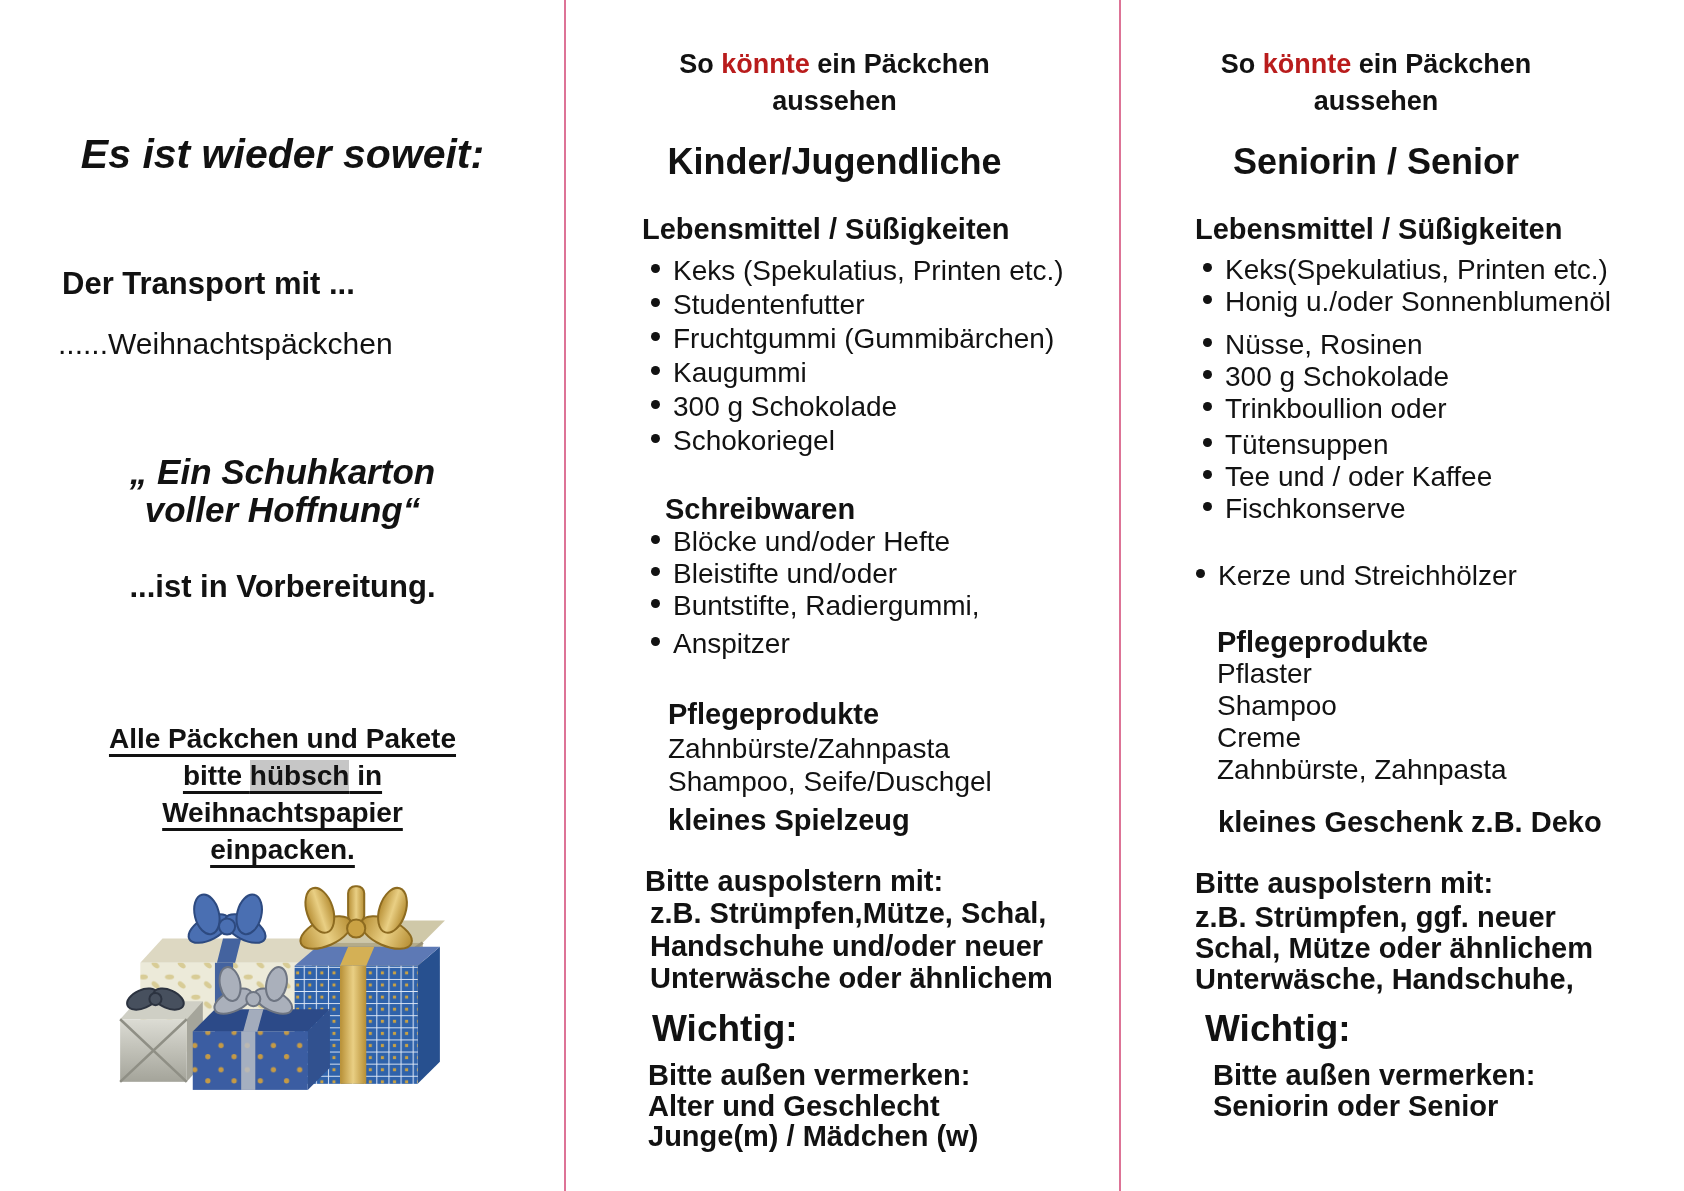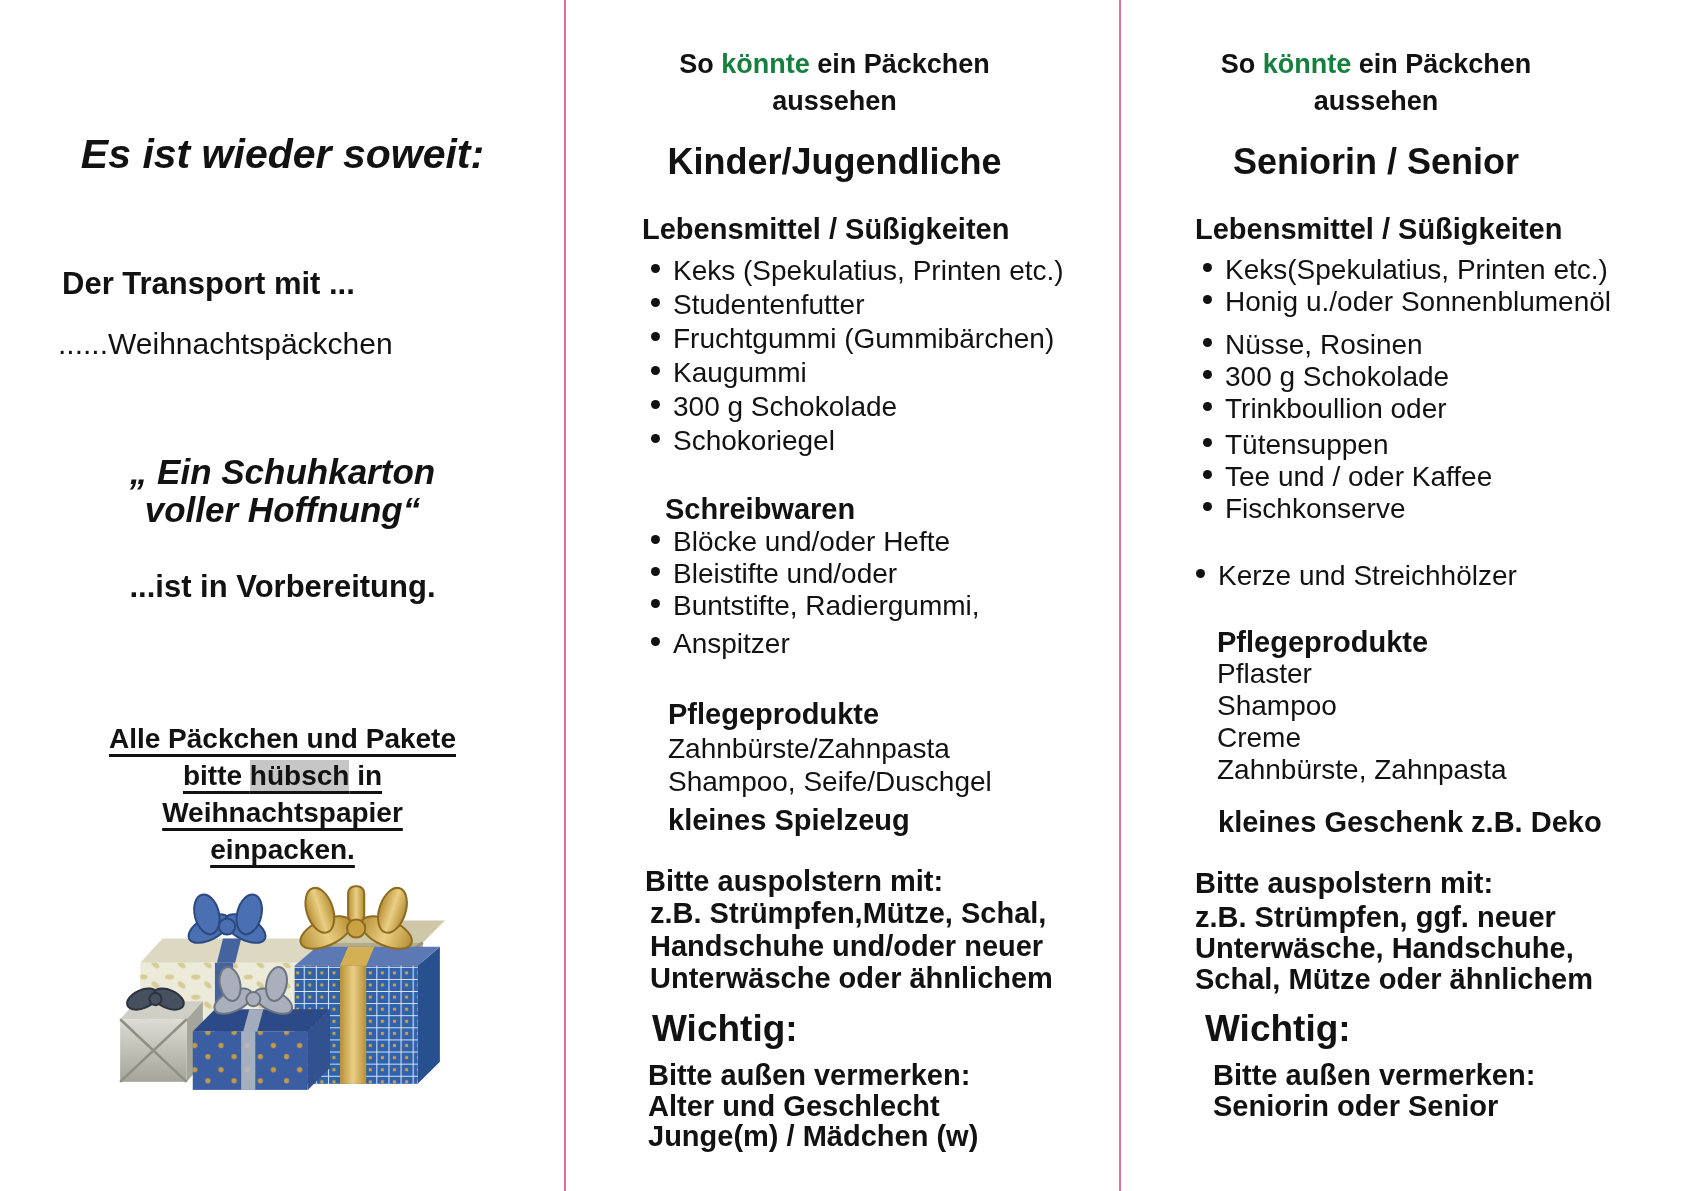--- a/index.html
+++ b/index.html
@@ -3,21 +3,21 @@
 <meta charset="utf-8">
 <style>
   html,body{margin:0;padding:0;background:#ffffff;}
   .page{
     position:relative;width:1684px;height:1191px;background:#ffffff;overflow:hidden;
     font-family:"Liberation Sans", sans-serif;color:#121212;
   }
   .divider{position:absolute;top:0;bottom:0;width:2px;background:#dd7396;}
   .blk{position:absolute;}
   .ctr{text-align:center;}
-  .red{color:#15803d;}
+  .red{color:#b91c1c;}
   
   .l-head{left:20px;top:130px;width:525px;font-size:41px;line-height:48px;font-weight:bold;font-style:italic;}
   .l-p1{left:62px;top:266px;font-size:31px;font-weight:bold;}
   .l-p2{left:58px;top:327px;font-size:30px;}
   .l-quote{left:20px;top:453px;width:525px;font-size:35px;line-height:38px;font-weight:bold;font-style:italic;}
   .l-p3{left:20px;top:569px;width:525px;font-size:31px;font-weight:bold;}
   .l-note{left:20px;top:720px;width:525px;font-size:28px;line-height:37px;font-weight:bold;
           text-decoration:underline;text-decoration-thickness:3px;text-underline-offset:6px;}
   .hl{background:#c6c6c6;}
   .gifts{left:110px;top:870px;width:338px;height:232px;}
@@ -307,22 +307,22 @@
       <div>Shampoo</div>
       <div>Creme</div>
       <div>Zahnbürste, Zahnpasta</div>
     </div>
 
     <div class="blk r-giftt sect">kleines Geschenk z.B. Deko</div>
 
     <div class="blk r-padt bold28">Bitte auspolstern mit:</div>
     <div class="blk r-padl bold28">
       <div>z.B. Strümpfen, ggf. neuer</div>
+      <div>Schal, Mütze oder ähnlichem</div>
       <div>Unterwäsche, Handschuhe,</div>
-      <div>Schal, Mütze oder ähnlichem</div>
     </div>
 
     <div class="blk r-wicht wicht">Wichtig:</div>
     <div class="blk r-impl bold28">
       <div>Bitte außen vermerken:</div>
       <div>Seniorin oder Senior</div>
     </div>
   </div>
 
 </div>

